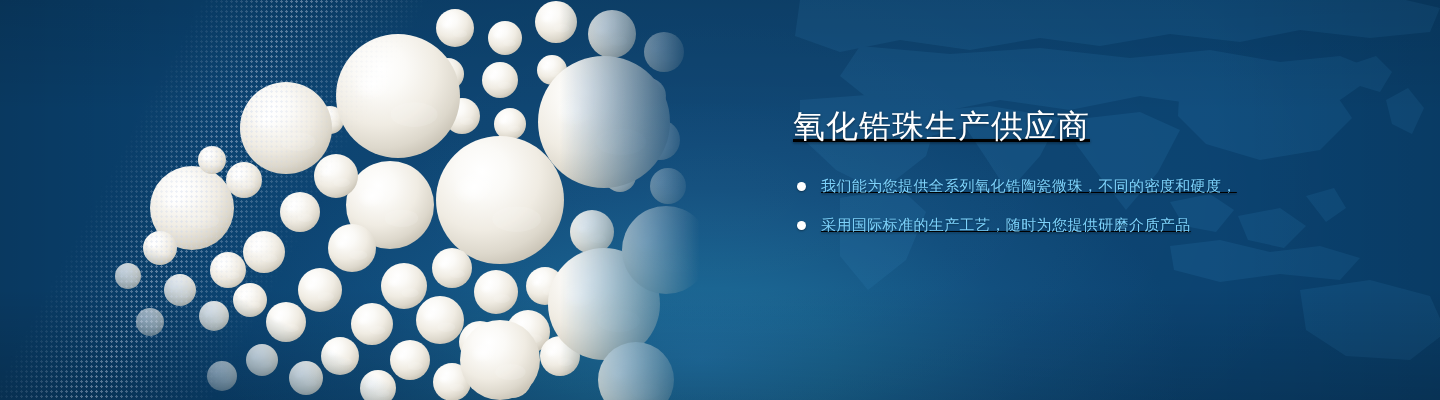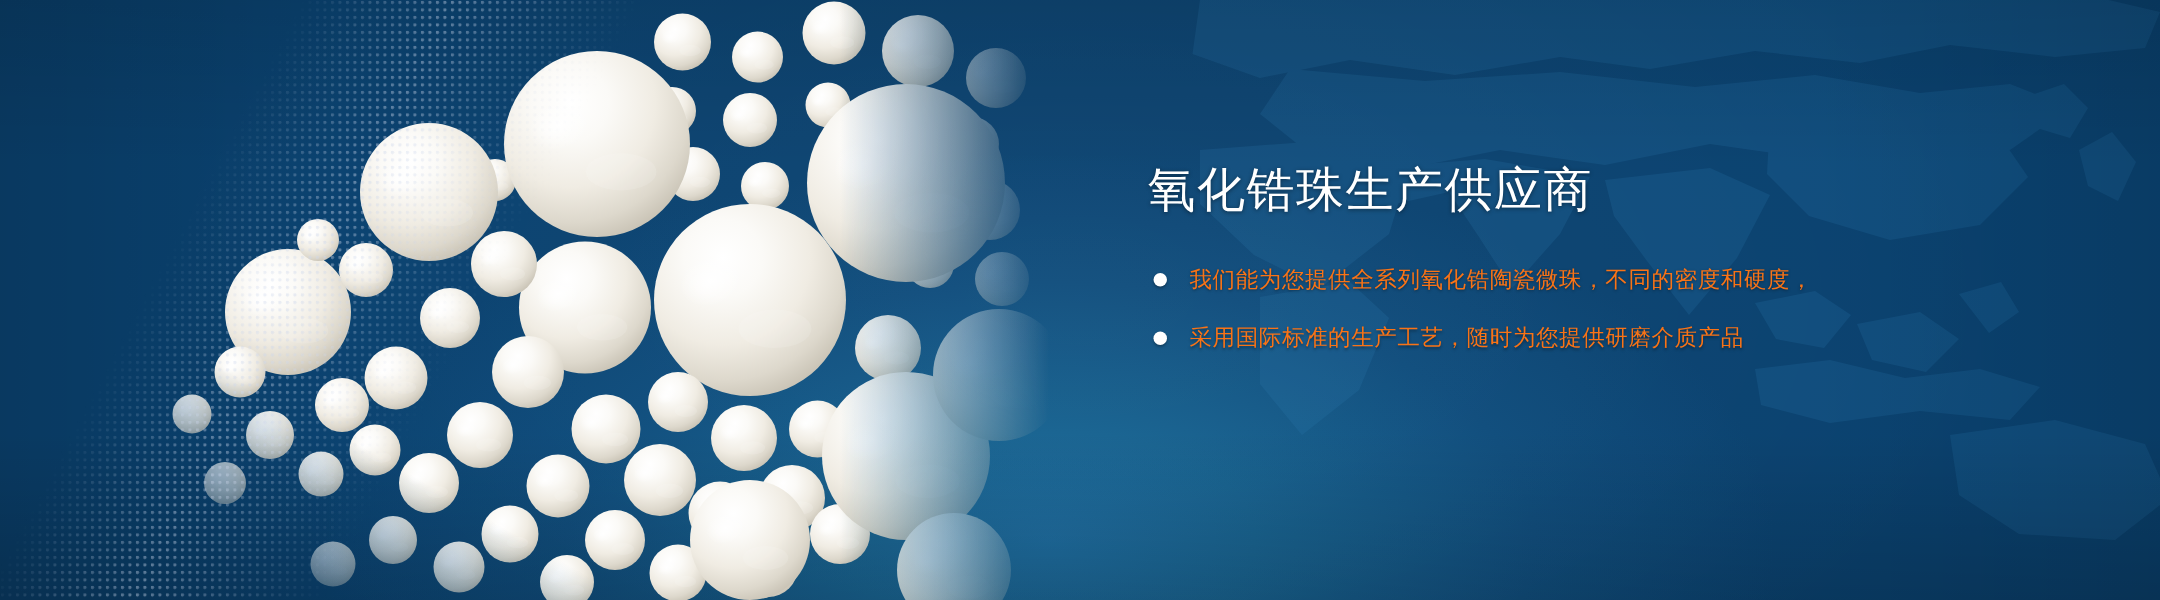--- a/index.html
+++ b/index.html
@@ -71,23 +71,24 @@
       radial-gradient(circle at 1.6px 1.6px, rgba(205,215,235,0.50) 1.1px, rgba(0,0,0,0) 1.3px);
     background-size: 5px 5px;
     -webkit-mask-image: linear-gradient(118deg, rgba(0,0,0,0) 22%, rgba(0,0,0,0.85) 33%, rgba(0,0,0,0) 47%);
             mask-image: linear-gradient(118deg, rgba(0,0,0,0) 22%, rgba(0,0,0,0.85) 33%, rgba(0,0,0,0) 47%);
     pointer-events: none;
   }
 
   
   .copy {
     position: absolute;
-    left: 765px;
+    left: 793px;
     top: 106px;
     width: 620px;
+    text-decoration: underline;
   }
   .headline {
     font-size: 32px;
     line-height: 40px;
     color: #ffffff;
     letter-spacing: 1px;
     font-weight: 400;
     text-shadow: 0 1px 3px rgba(0,0,0,0.45);
     margin: 0;
     white-space: nowrap;
@@ -96,21 +97,21 @@
     list-style: none;
     margin: 28px 0 0 0;
     padding: 0;
   }
   .bullet {
     position: relative;
     padding-left: 28px;
     margin-bottom: 9px;
     font-size: 15px;
     line-height: 24px;
-    color: #f97316;
+    color: #7dd3fc;
     letter-spacing: 0.4px;
     text-shadow: 0 1px 2px rgba(0,0,0,0.40);
   }
   .bullet:last-child { margin-bottom: 0; margin-top: 15px; }
   .dot {
     position: absolute;
     left: 4px;
     top: 8px;
     width: 9px;
     height: 9px;

